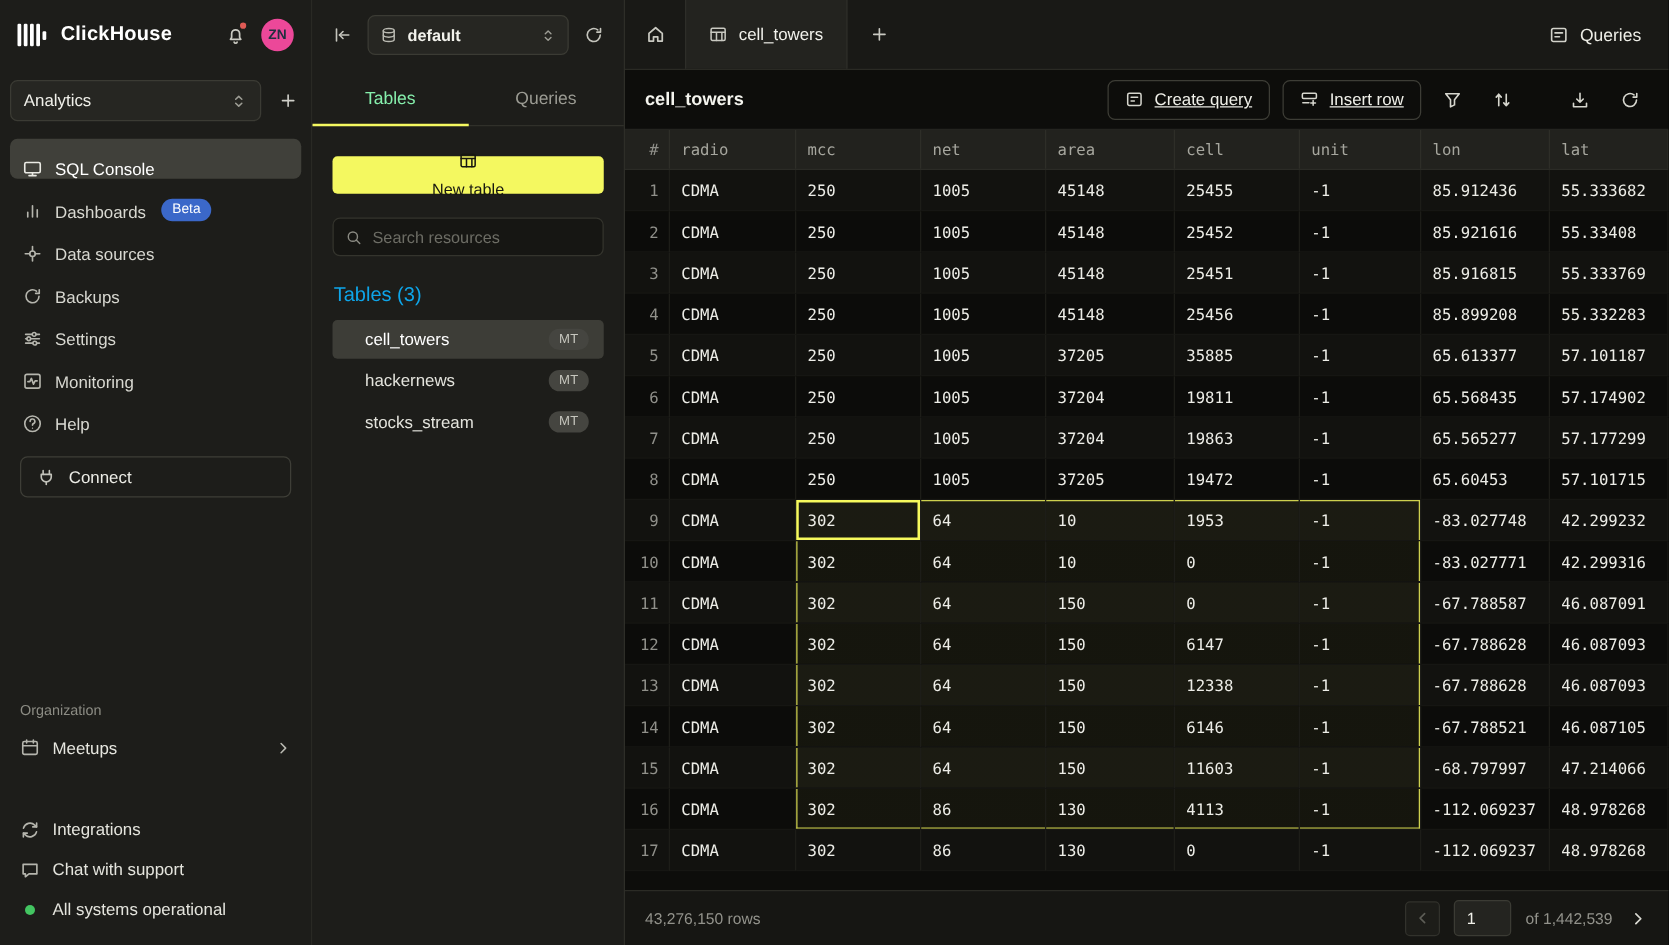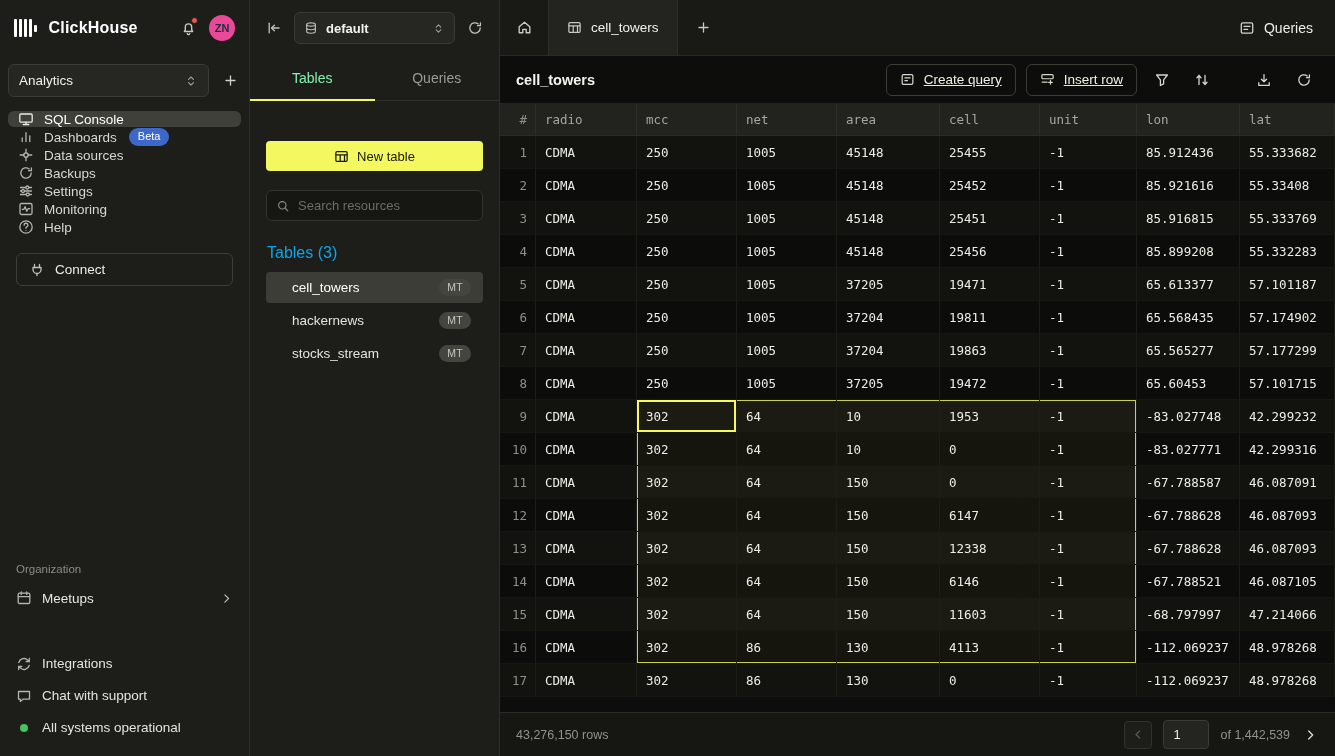--- a/index.html
+++ b/index.html
@@ -25,21 +25,21 @@
   .avatar { width:26px; height:26px; border-radius:50%; background:#ec4899; color:#203040;
             font-size:11px; font-weight:700; display:flex; align-items:center; justify-content:center; }
 
   .ws-row { display:flex; align-items:center; gap:10px; padding:8px 8px 10px; flex:none; }
   .ws-select { flex:1; height:33px; background:#262622; border:1px solid #3b3b34; border-radius:6px;
                display:flex; align-items:center; gap:8px; padding:0 10px; font-size:13.5px; color:#f0f0ea; }
   .ws-select .updown { margin-left:auto; color:#9d9d95; display:flex; }
   .ws-add { width:22px; display:flex; align-items:center; justify-content:center; color:#cfcfc8; }
 
   .menu { padding:4px 8px 0; display:flex; flex-direction:column; gap:2px; flex:none; }
-  .side-item { height:16px; display:flex; align-items:center; gap:10px; padding:0 10px;
+  .side-item { height:32px; display:flex; align-items:flex-end; gap:10px; padding:0 10px;
                border-radius:6px; font-size:13.5px; color:#d8d8d1; }
   .side-item.active { background:#40403a; color:#fff; }
   .side-item .icn { width:16px; height:16px; display:flex; color:#b5b5ad; flex:none; }
   .side-item.active .icn { color:#eaeae4; }
   .badge-beta { margin-left:2px; background:#3b68c9; color:#fff; font-size:11px; line-height:1;
                 padding:3px 9px 4px; border-radius:10px; }
 
   .connect-wrap { padding:18px 16px 0; flex:none; }
   .connect-btn { height:33px; border:1px solid #3e3e37; border-radius:6px; display:flex; align-items:center;
                  gap:10px; padding:0 12px; font-size:13.5px; color:#ececе6; color:#ececE6; background:transparent; }
@@ -65,22 +65,22 @@
   .db-select .icn { color:#b9b9b1; }
   .db-select .updown { margin-left:auto; font-weight:400; color:#9d9d95; display:flex; }
 
   .p2-tabs { display:flex; border-bottom:1px solid #30302a; flex:none; }
   .p2-tab { flex:1; height:44px; display:flex; align-items:center; justify-content:center;
             font-size:14px; color:#9b9b93; position:relative; }
   .p2-tab.active { color:#86efac; }
   .p2-tab.active::after { content:""; position:absolute; left:0; right:0; bottom:-1px; height:2px; background:#f4f860; }
 
   .p2-body { padding:16px 14px; display:flex; flex-direction:column; flex:1; min-height:0; }
-  .new-table-btn { height:30px; margin:24px 2px 0; background:#f4f860; border-radius:4px; display:flex;
-                   align-items:center; justify-content:center; gap:8px; color:#17170f; font-size:13px; font-weight:500; }
+  .new-table-btn { height:30px; margin:8px 2px 0; background:#f4f860; border-radius:4px; display:flex;
+                   align-items:center; justify-content:center; gap:8px; color:#17170f; font-size:13px; font-weight:500;flex-direction:column; }
   .new-table-btn .icn { display:flex; color:#17170f; }
   .search-box { margin:19px 2px 0; height:31px; background:#161613; border:1px solid #34342d; border-radius:6px;
                 display:flex; align-items:center; gap:8px; padding:0 9px; }
   .search-box .icn { display:flex; color:#8a8a82; }
   .search-box input { flex:1; min-width:0; background:transparent; border:none; outline:none; color:#e8e8e2; font-size:13px; font-family:inherit; }
   .search-box input::placeholder { color:#6d6d65; }
   .section-label { margin:23px 3px 0; font-size:16px; color:#0ea5e9; }
   .tbl-list { margin-top:10px; display:flex; flex-direction:column; gap:2px; }
   .tbl-item { height:31px; display:flex; align-items:center; margin:0 2px; padding:0 12px 0 26px;
               border-radius:4px; font-size:13.5px; color:#e4e4dd; }
@@ -526,21 +526,21 @@
             <div class="cell c6" data-interactable="true">-1</div>
             <div class="cell c7" data-interactable="true">85.899208</div>
             <div class="cell c8" data-interactable="true">55.332283</div>
           </div>
           <div class="trow" data-interactable="false">
             <div class="cell c0" data-interactable="false">5</div>
             <div class="cell c1" data-interactable="true">CDMA</div>
             <div class="cell c2" data-interactable="true">250</div>
             <div class="cell c3" data-interactable="true">1005</div>
             <div class="cell c4" data-interactable="true">37205</div>
-            <div class="cell c5" data-interactable="true">19471</div>
+            <div class="cell c5" data-interactable="true">35885</div>
             <div class="cell c6" data-interactable="true">-1</div>
             <div class="cell c7" data-interactable="true">65.613377</div>
             <div class="cell c8" data-interactable="true">57.101187</div>
           </div>
           <div class="trow" data-interactable="false">
             <div class="cell c0" data-interactable="false">6</div>
             <div class="cell c1" data-interactable="true">CDMA</div>
             <div class="cell c2" data-interactable="true">250</div>
             <div class="cell c3" data-interactable="true">1005</div>
             <div class="cell c4" data-interactable="true">37204</div>

